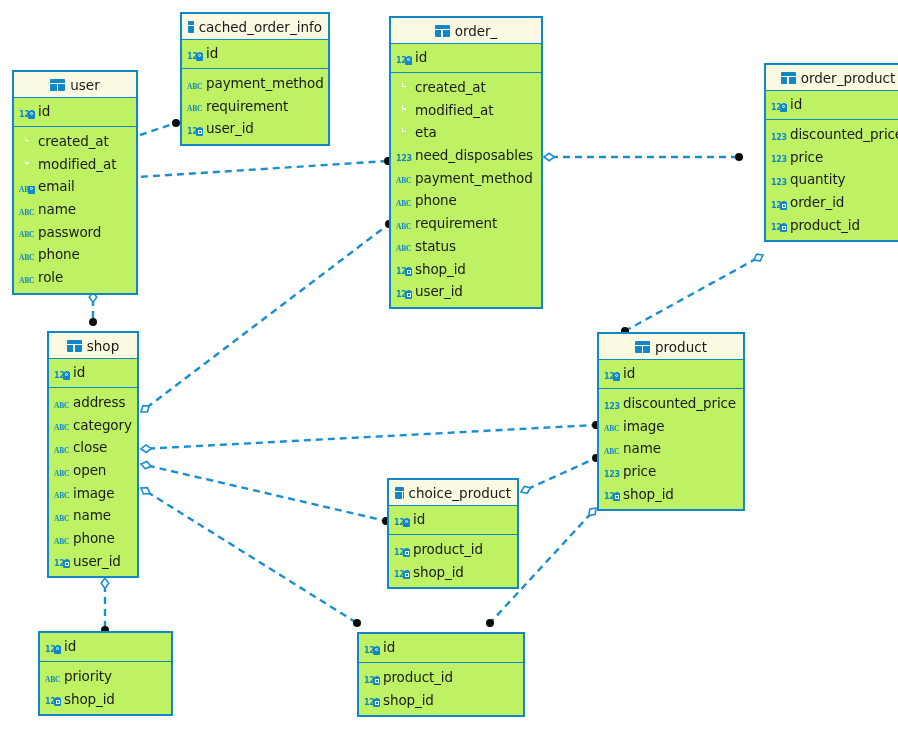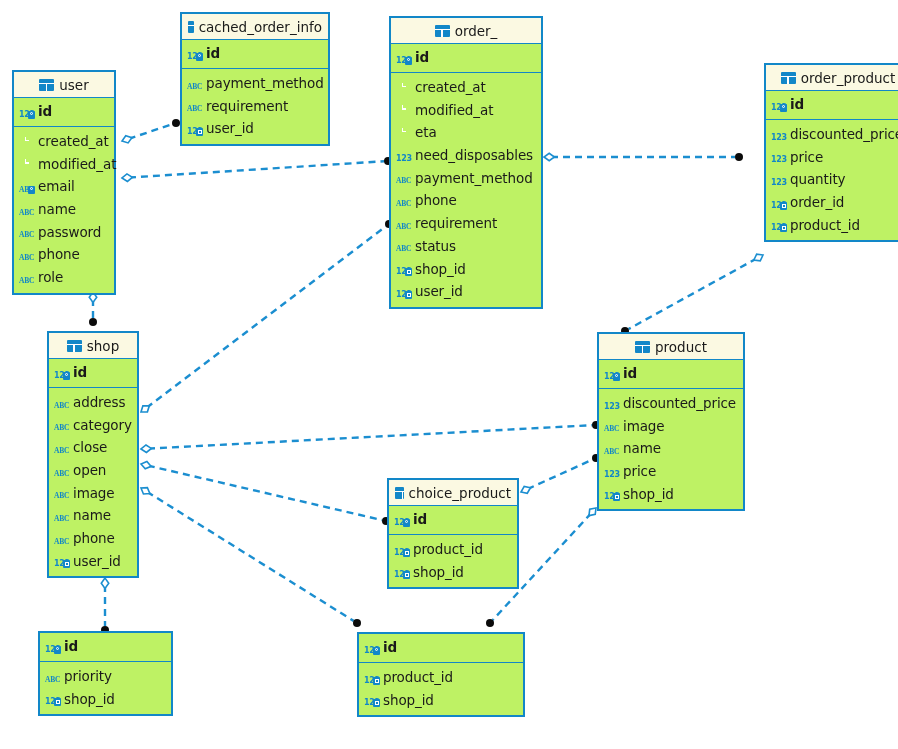--- a/index.html
+++ b/index.html
@@ -66,21 +66,21 @@
     padding: 0 5px;
     box-sizing: border-box;
     white-space: nowrap;
   }
   .col-name {
     font-size: 13.5px;
     color: #1a1a1a;
     letter-spacing: -0.1px;
   }
   .col.pk .col-name {
-    font-weight: bold;
+    font-weight: normal;
   }
   .icon {
     flex: 0 0 auto;
     display: inline-block;
     position: relative;
     width: 15px;
     height: 15px;
     line-height: 15px;
   }
   
@@ -245,21 +245,21 @@
         <line x1="591.2557583547332" y1="513.1470546151479" x2="492.7109952258668" y2="620.0588259342012" stroke="#1b8ed0" stroke-width="2.4" stroke-dasharray="7,5" stroke-linecap="butt"></line>
         <polygon points="596.00,508.00 589.72,509.29 588.95,515.65 595.23,514.36" fill="#ffffff" stroke="#1b8ed0" stroke-width="1.6"></polygon>
         <circle cx="490" cy="623" r="4" fill="#0b0b0b"></circle>
       </g>
       <g>
         <line x1="105" y1="585" x2="105" y2="626" stroke="#1b8ed0" stroke-width="2.4" stroke-dasharray="7,5" stroke-linecap="butt"></line>
         <polygon points="105.00,578.00 101.26,583.20 105.00,588.40 108.74,583.20" fill="#ffffff" stroke="#1b8ed0" stroke-width="1.6"></polygon>
         <circle cx="105" cy="630" r="4" fill="#0b0b0b"></circle>
       </g>
     </svg>
-<div class="entity" style="left: 12px; top: 70px; width: 104px;">
+<div class="entity" style="left: 12px; top: 70px; width: 126px;">
       <div class="entity-header">
         <span class="icon-table"></span>
         <span class="entity-title">user</span>
       </div>
       <div class="pk-section">
         <div class="col pk">
           <span class="icon"><span class="icon-num">123</span><span class="icon-badge key"></span></span>
           <span class="col-name">id</span>
         </div>
       </div>

